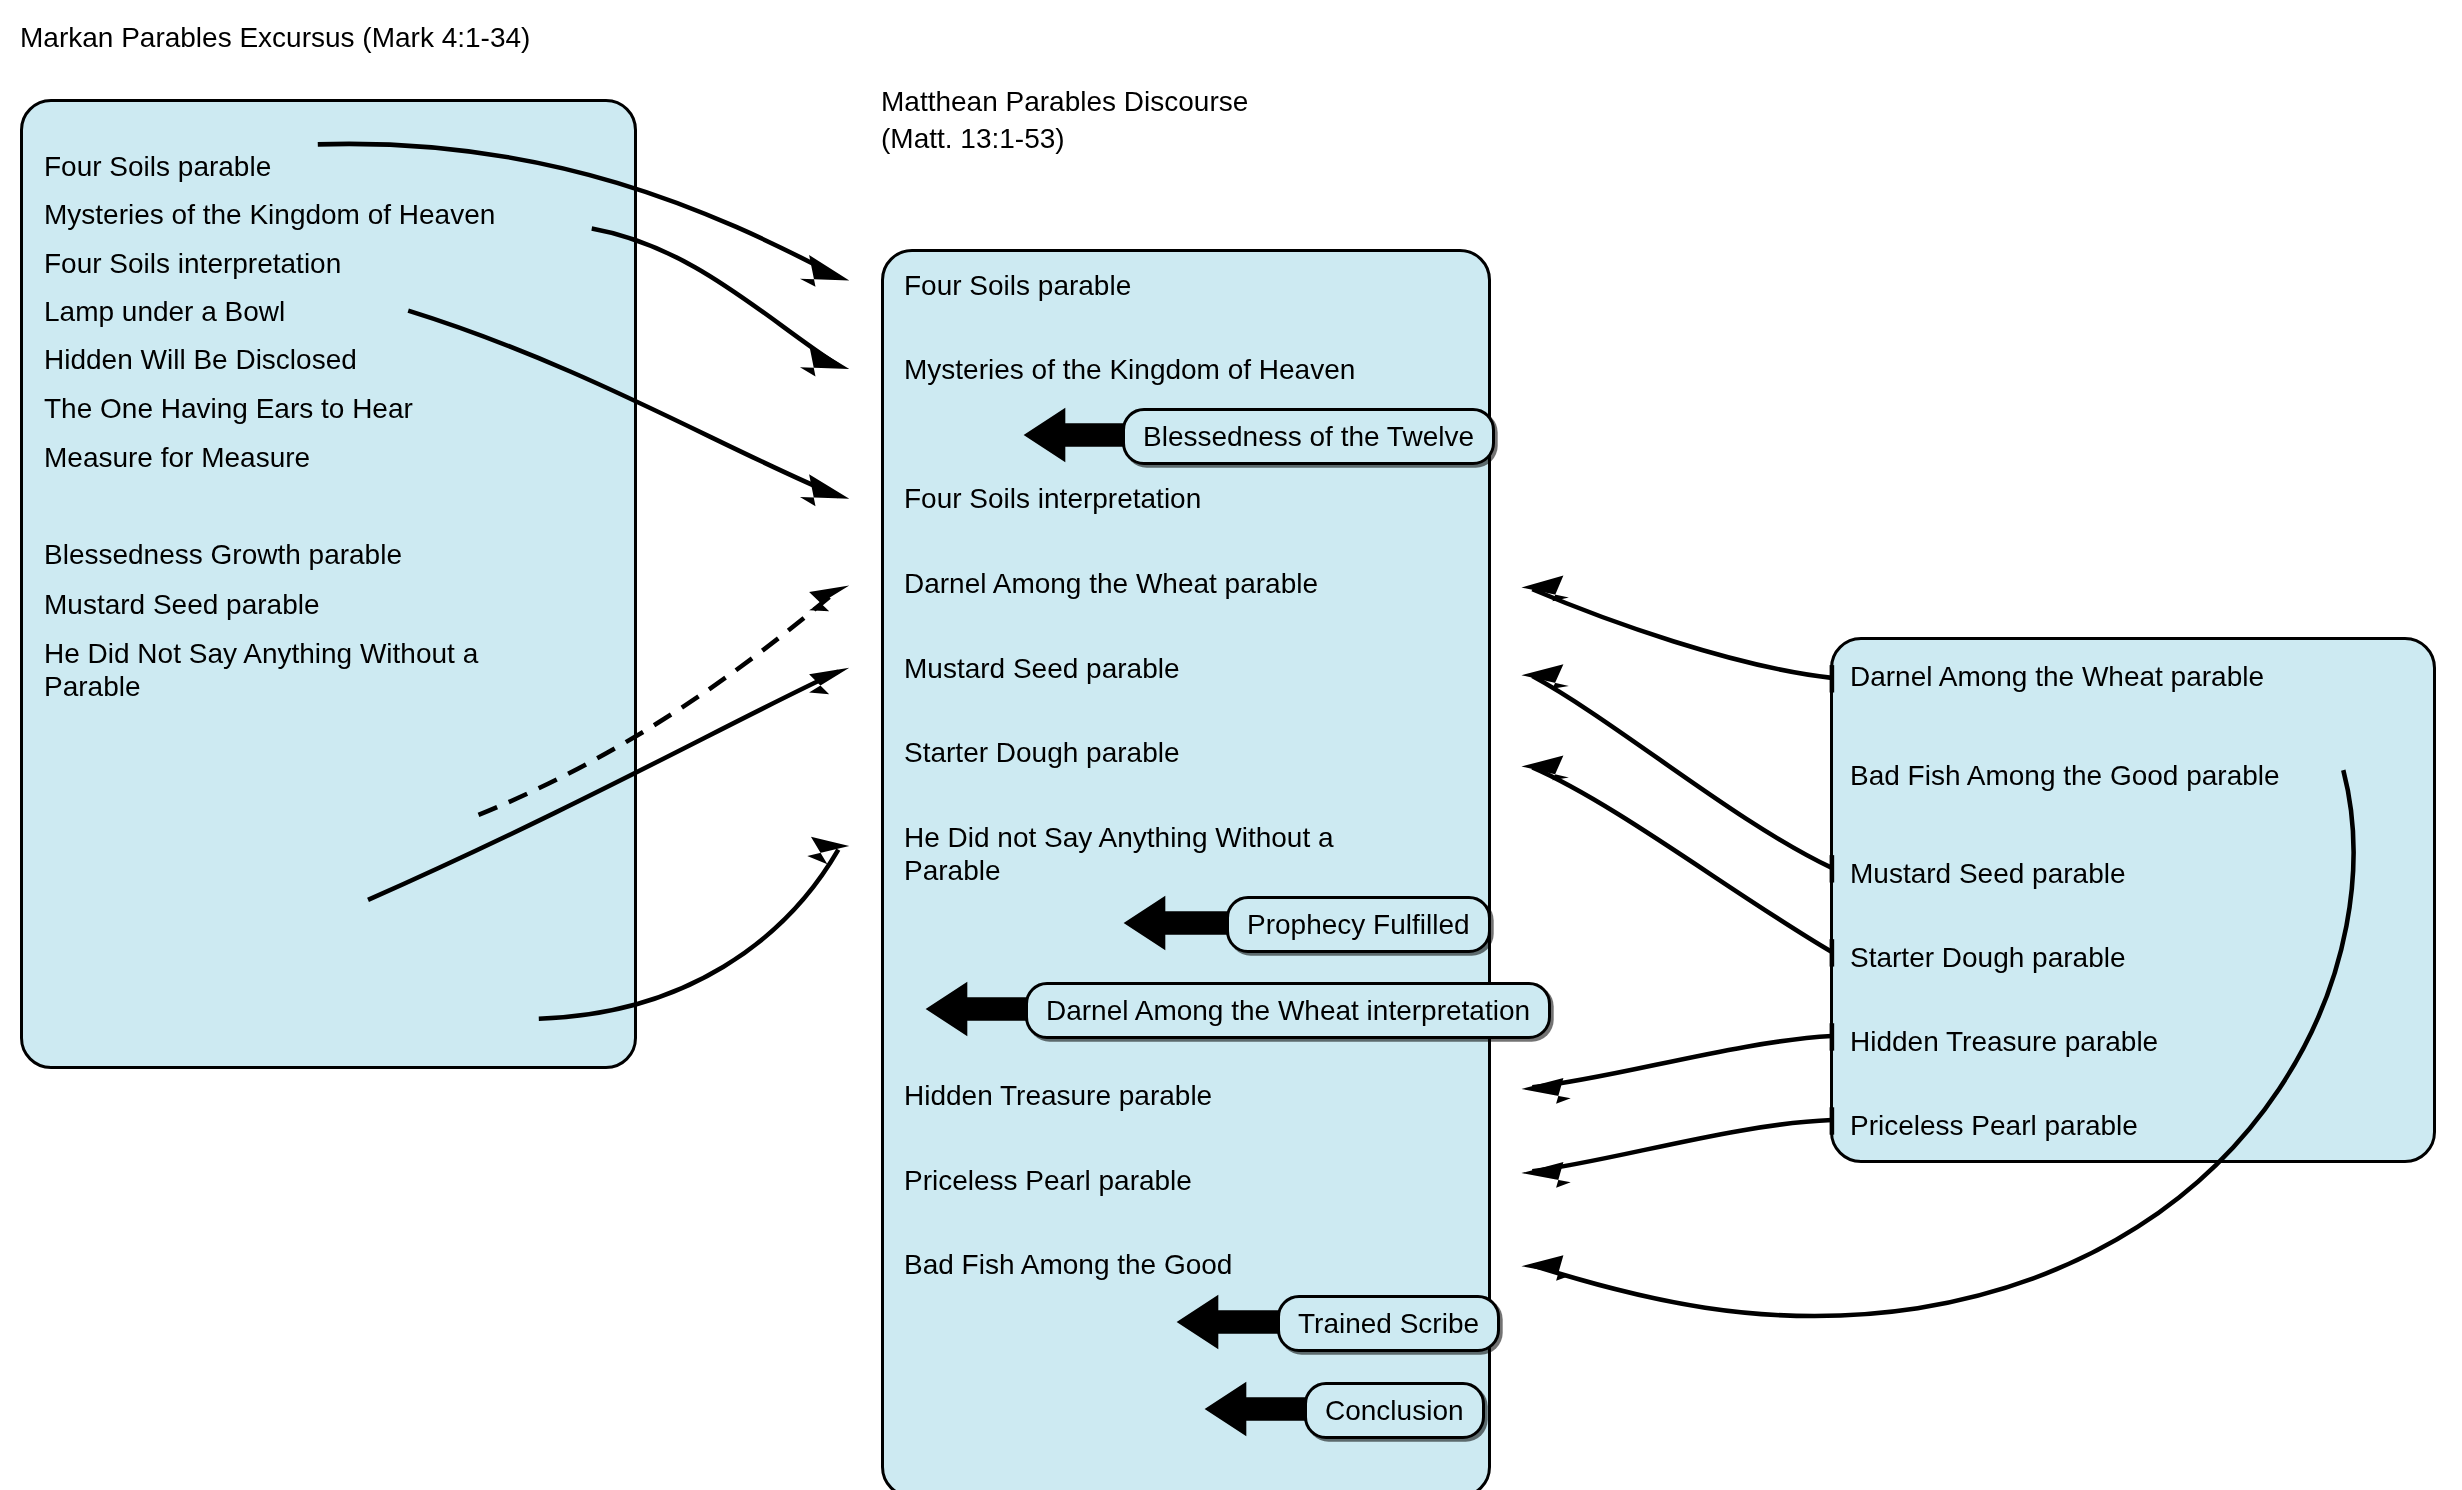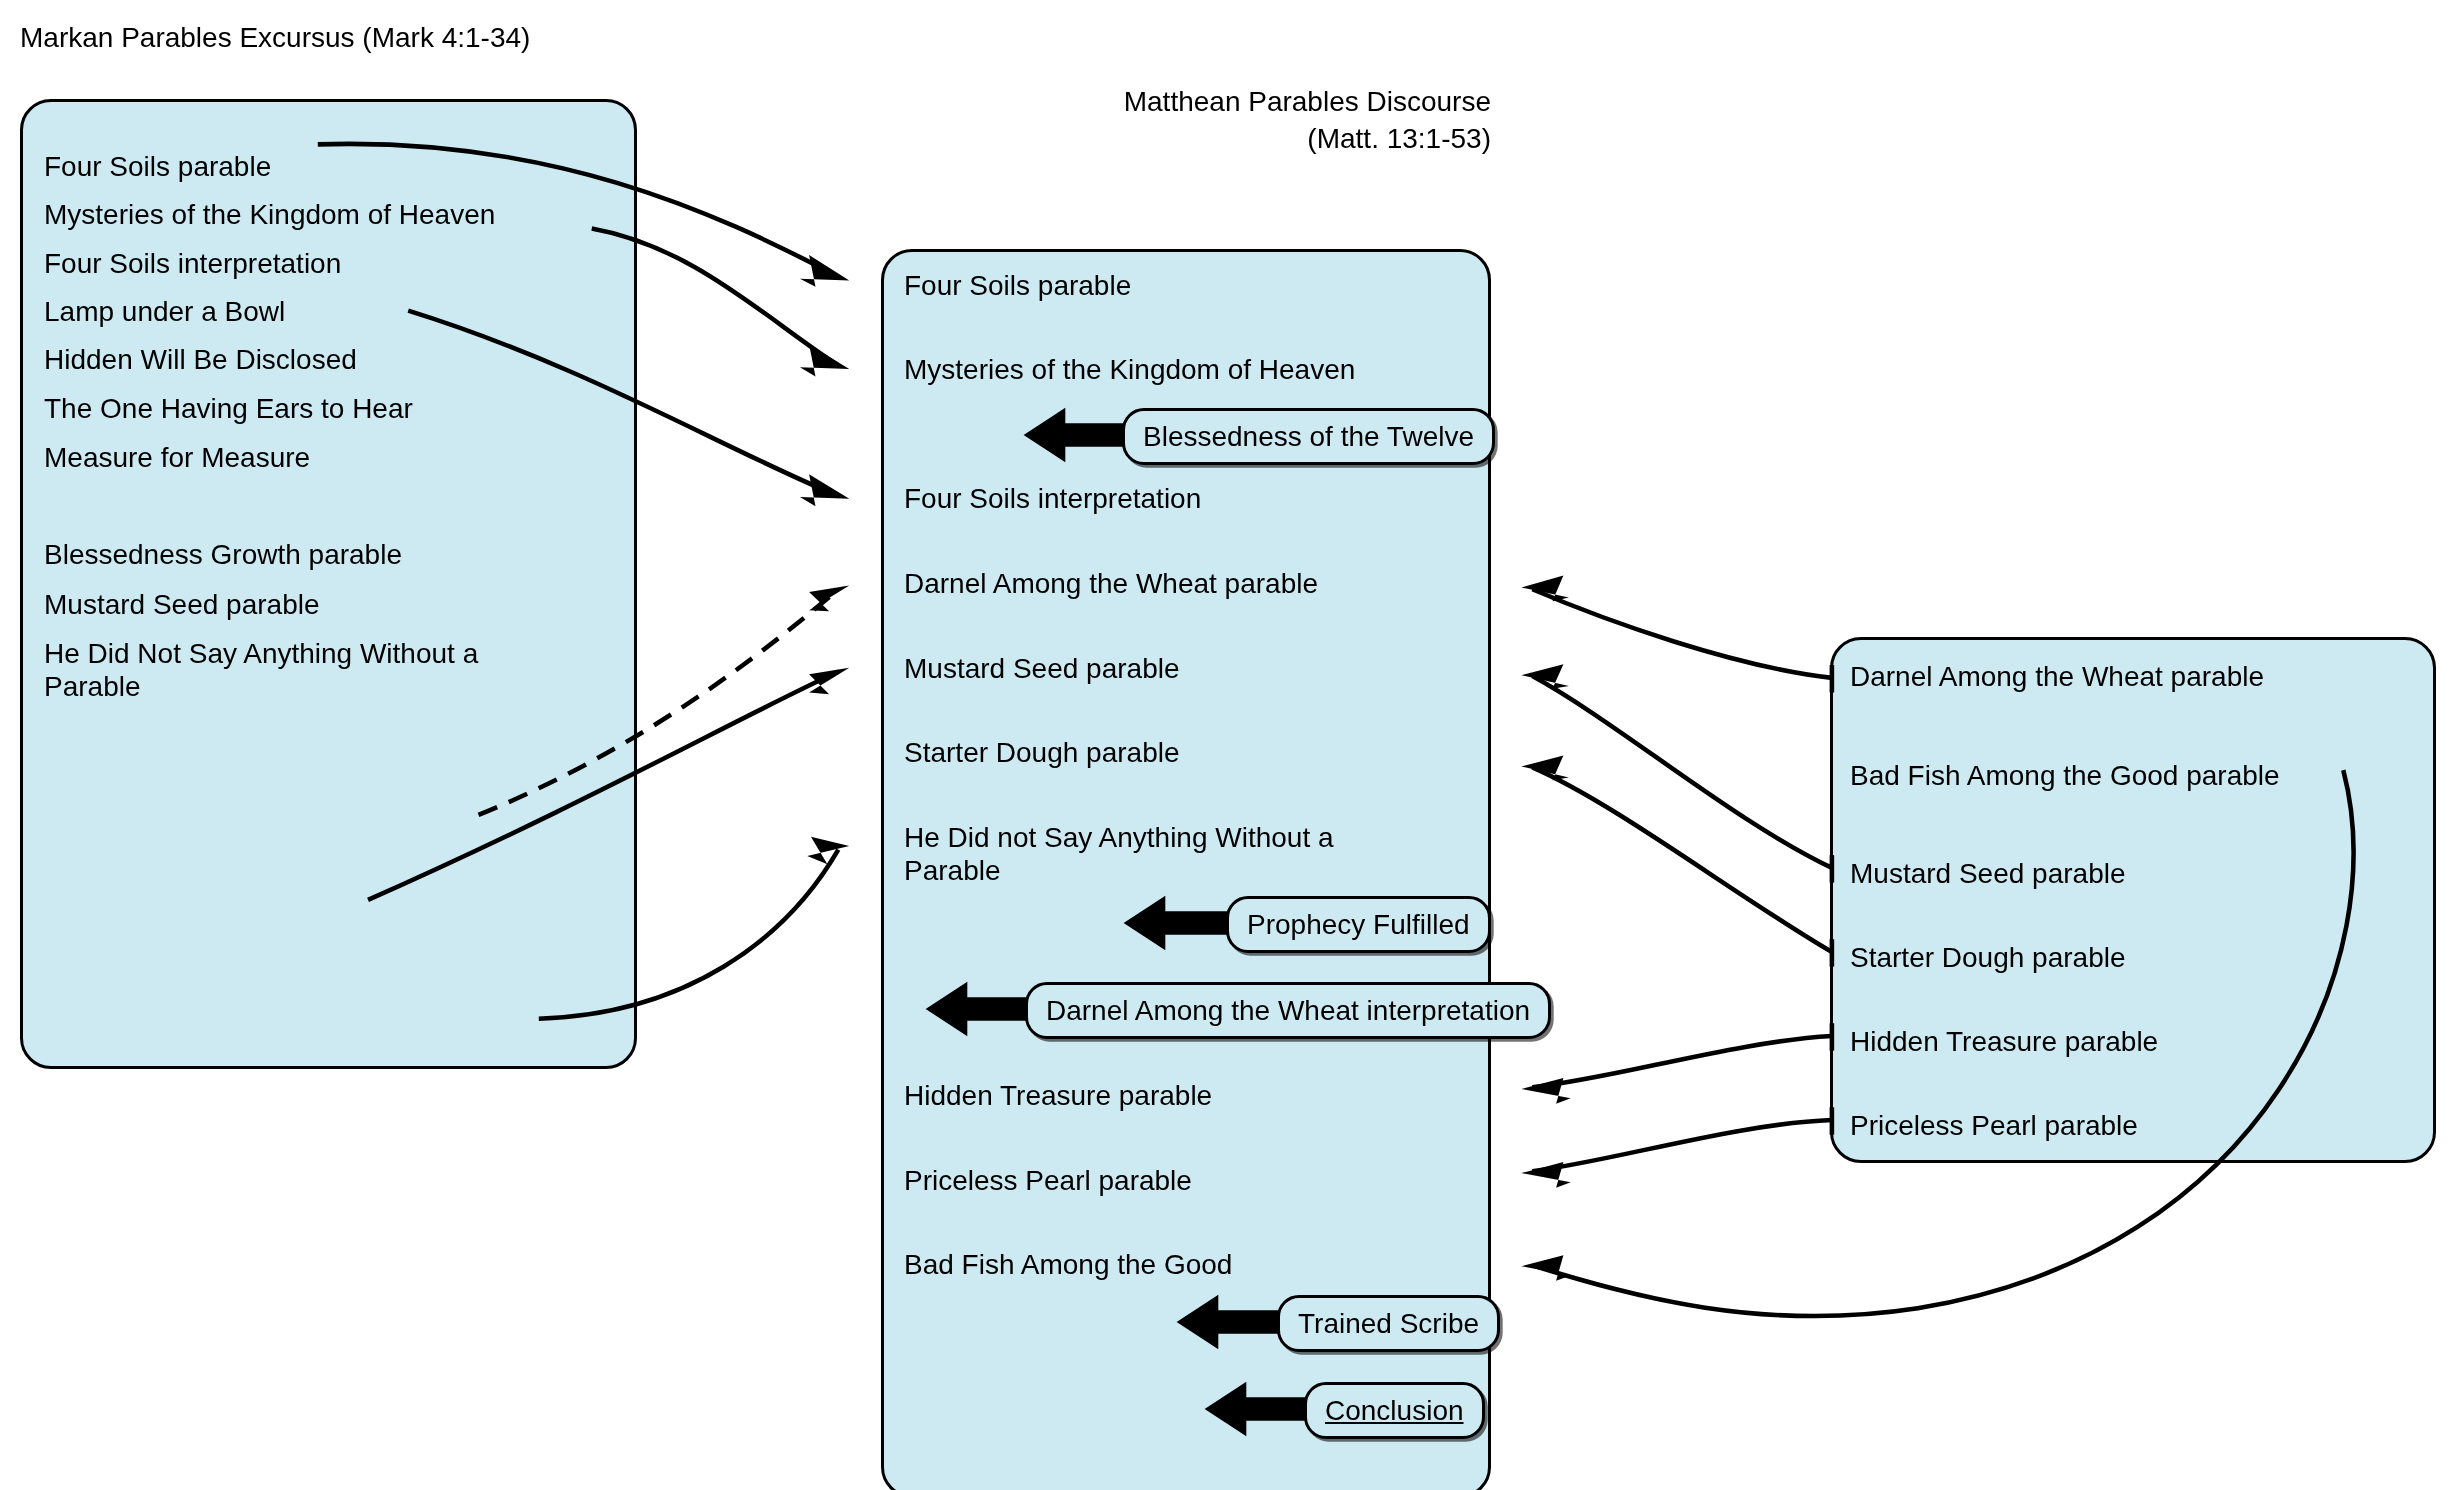--- a/index.html
+++ b/index.html
@@ -20,21 +20,21 @@
     width: 2462px;
     height: 1070px;
   }
 
   .panel-title {
     position: absolute;
     font-size: 28px;
     color: #000;
     white-space: pre;
     line-height: 1.28;
-    text-align: right;
+    text-align: left;
   }
 
   .group-box {
     position: absolute;
     box-sizing: border-box;
     background: #cdeaf2;
     border: 3.7px solid #000000;
     border-radius: 31px;
   }
 
@@ -190,16 +190,16 @@
   <div class="callout" style="left:1025px; top:982px; height:57px;">Darnel Among the Wheat interpretation</div>
 
   <svg class="blockarrows" style="position:absolute; left:1176px; top:1293px; width:110px; height:58px;" viewBox="0 0 120 64">
     <polygon points="0,32 46,2 46,19 120,19 120,45 46,45 46,62"></polygon>
   </svg>
   <div class="callout" style="left:1277px; top:1295px; height:57px;">Trained Scribe</div>
 
   <svg class="blockarrows" style="position:absolute; left:1204px; top:1380px; width:110px; height:58px;" viewBox="0 0 120 64">
     <polygon points="0,32 46,2 46,19 120,19 120,45 46,45 46,62"></polygon>
   </svg>
-  <div class="callout" style="left:1304px; top:1382px; height:57px;text-decoration:underline;">Conclusion</div>
+  <div class="callout" style="left:1304px; top:1382px; height:57px;">Conclusion</div>
 
 </div>
 
 
 </body></html>

